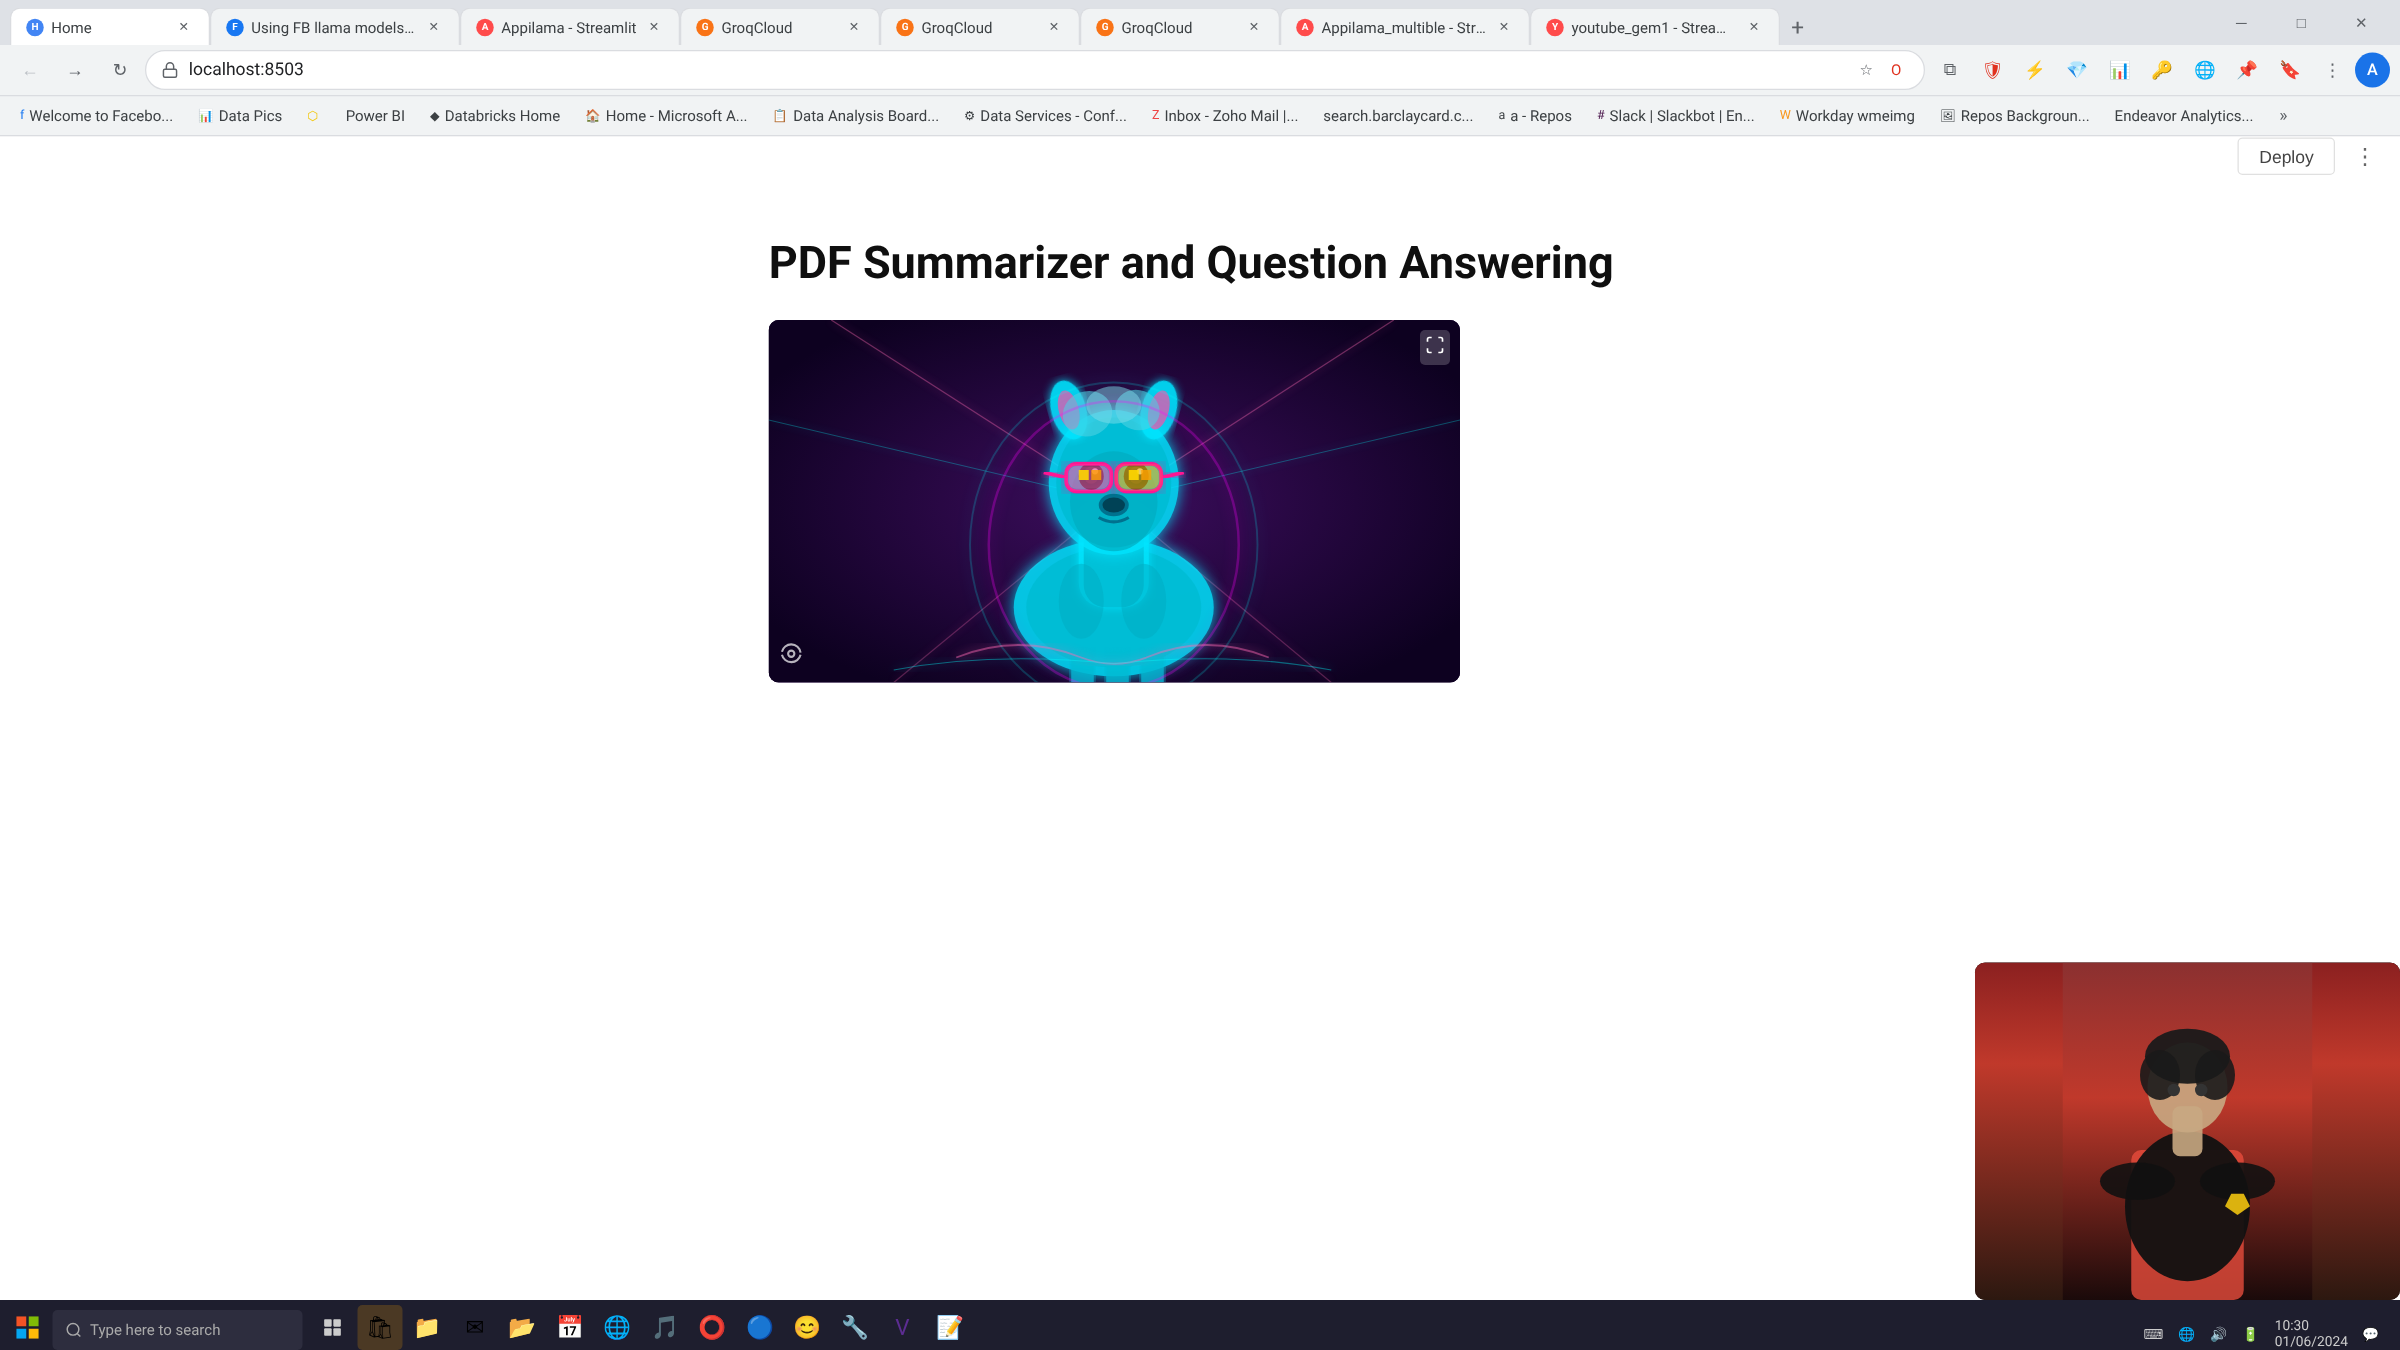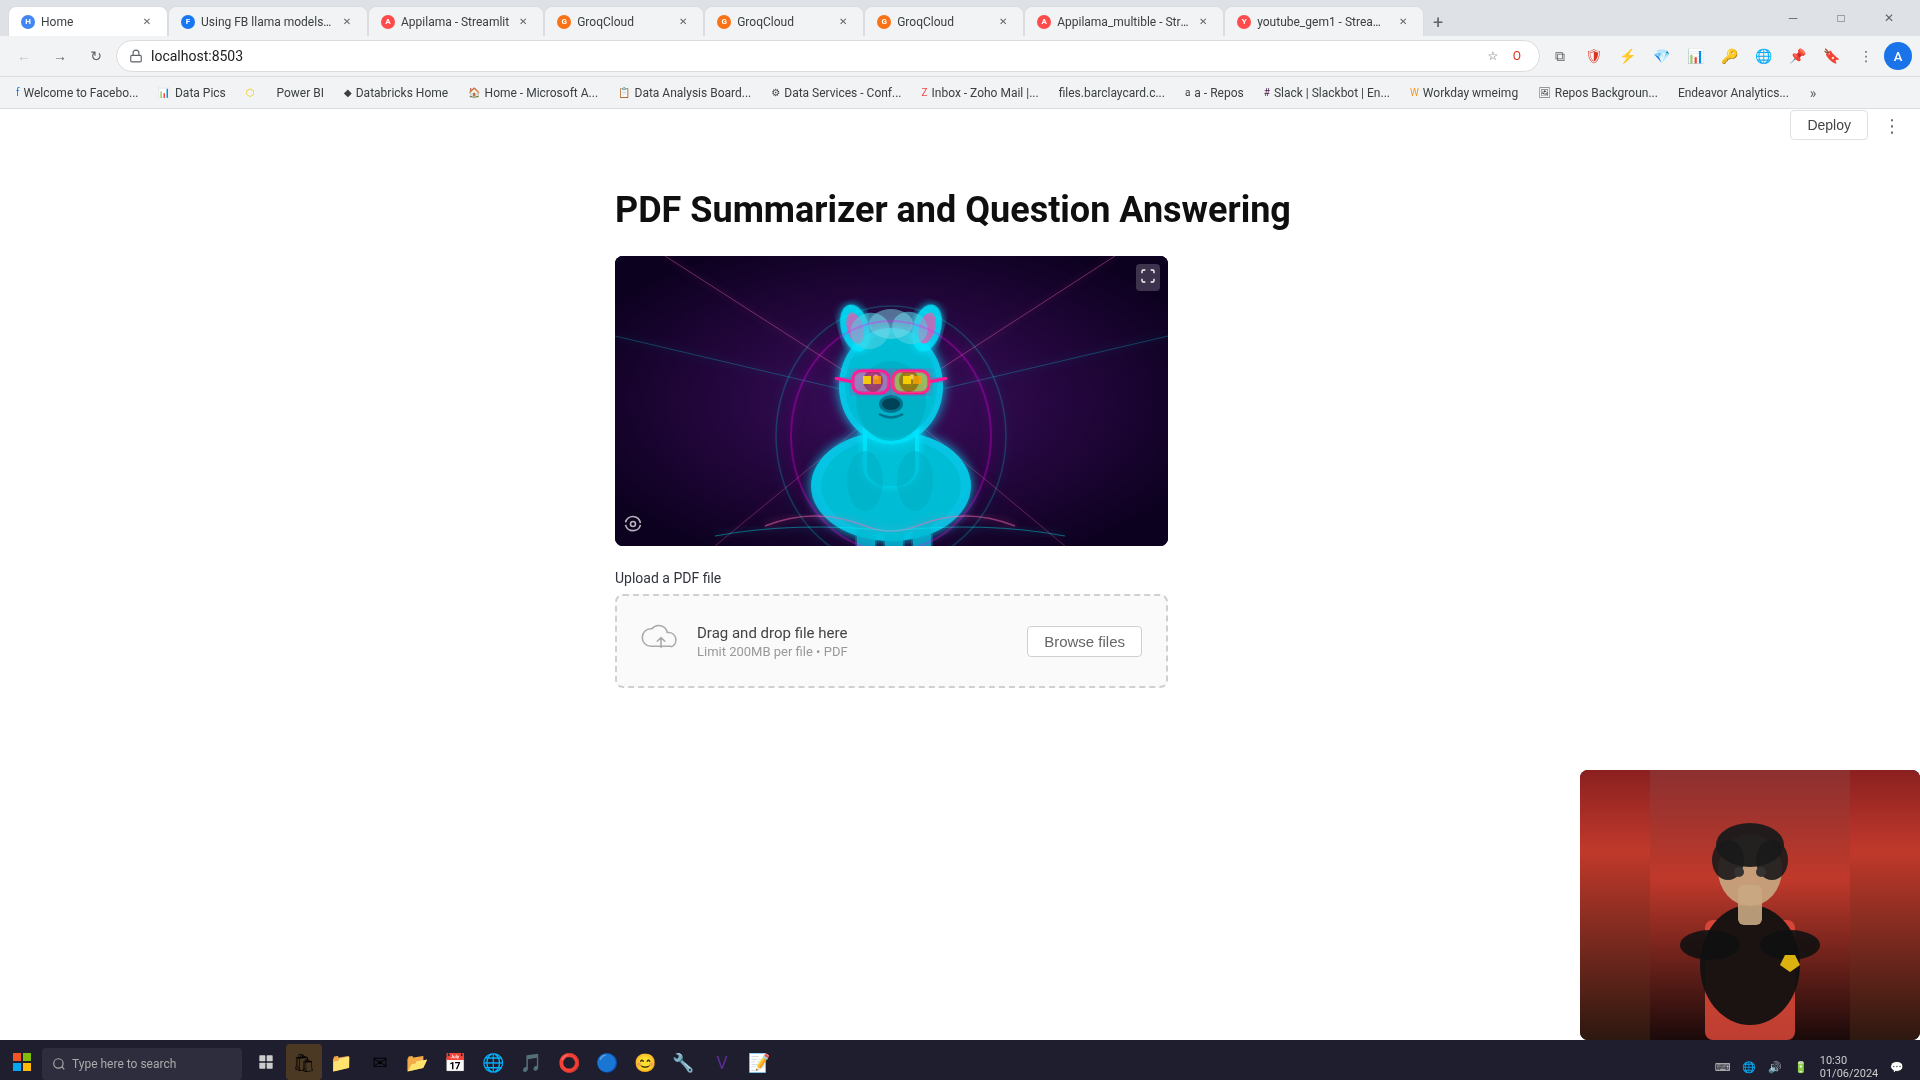--- a/index.html
+++ b/index.html
@@ -218,21 +218,21 @@
     </div>
     <div class="bookmark-item">
       <span style="font-size:10px;">⚙</span>
       <span style="font-size:12px;">Data Services - Conf...</span>
     </div>
     <div class="bookmark-item">
       <span style="font-size:10px; color:#e44;">Z</span>
       <span style="font-size:12px;">Inbox - Zoho Mail |...</span>
     </div>
     <div class="bookmark-item">
-      <span style="font-size:12px;">files.barclaycard.c...</span>
+      <span style="font-size:12px;">search.barclaycard.c...</span>
     </div>
     <div class="bookmark-item">
       <span style="font-size:10px;">a</span>
       <span style="font-size:12px;">a - Repos</span>
     </div>
     <div class="bookmark-item">
       <span style="font-size:10px; color:#4a154b;">#</span>
       <span style="font-size:12px;">Slack | Slackbot | En...</span>
     </div>
     <div class="bookmark-item">
@@ -369,39 +369,20 @@
         <div class="screenshare-icon">
           <svg width="20" height="20" viewBox="0 0 24 24" fill="none" stroke="rgba(255,255,255,0.7)" stroke-width="2">
             <circle cx="12" cy="12" r="3"></circle>
             <path d="M20.94 11A8.994 8.994 0 0012 3c-4.36 0-7.99 3.05-8.94 7"></path>
             <path d="M3.06 13c.95 3.95 4.58 7 8.94 7a9 9 0 008.94-7"></path>
           </svg>
         </div>
       </div>
     </div>
 
-    <div class="upload-section">
-      <p class="upload-label">Upload a PDF file</p>
-
-      <div class="upload-area">
-        <div class="upload-left">
-          <div class="upload-icon">
-            <svg width="40" height="35" viewBox="0 0 64 56" fill="none" xmlns="http://www.w3.org/2000/svg">
-              <path d="M48 42H16a14 14 0 010-28c.5 0 1 0 1.5.05A14 14 0 0142 20h2a12 12 0 014 23.3" stroke="#aaa" stroke-width="2.5" fill="none"></path>
-              <path d="M32 28v16M26 34l6-6 6 6" stroke="#aaa" stroke-width="2.5" stroke-linecap="round" stroke-linejoin="round"></path>
-            </svg>
-          </div>
-          <div class="upload-text">
-            <div class="upload-main-text">Drag and drop file here</div>
-            <div class="upload-sub-text">Limit 200MB per file • PDF</div>
-          </div>
-        </div>
-        <button class="browse-btn">Browse files</button>
-      </div>
-    </div>
 
   </div>
 </div>
 
 <div class="webcam-overlay">
   <div class="webcam-content">
 
     <svg width="200" height="270" viewBox="0 0 200 270" xmlns="http://www.w3.org/2000/svg">
 
       <defs>

